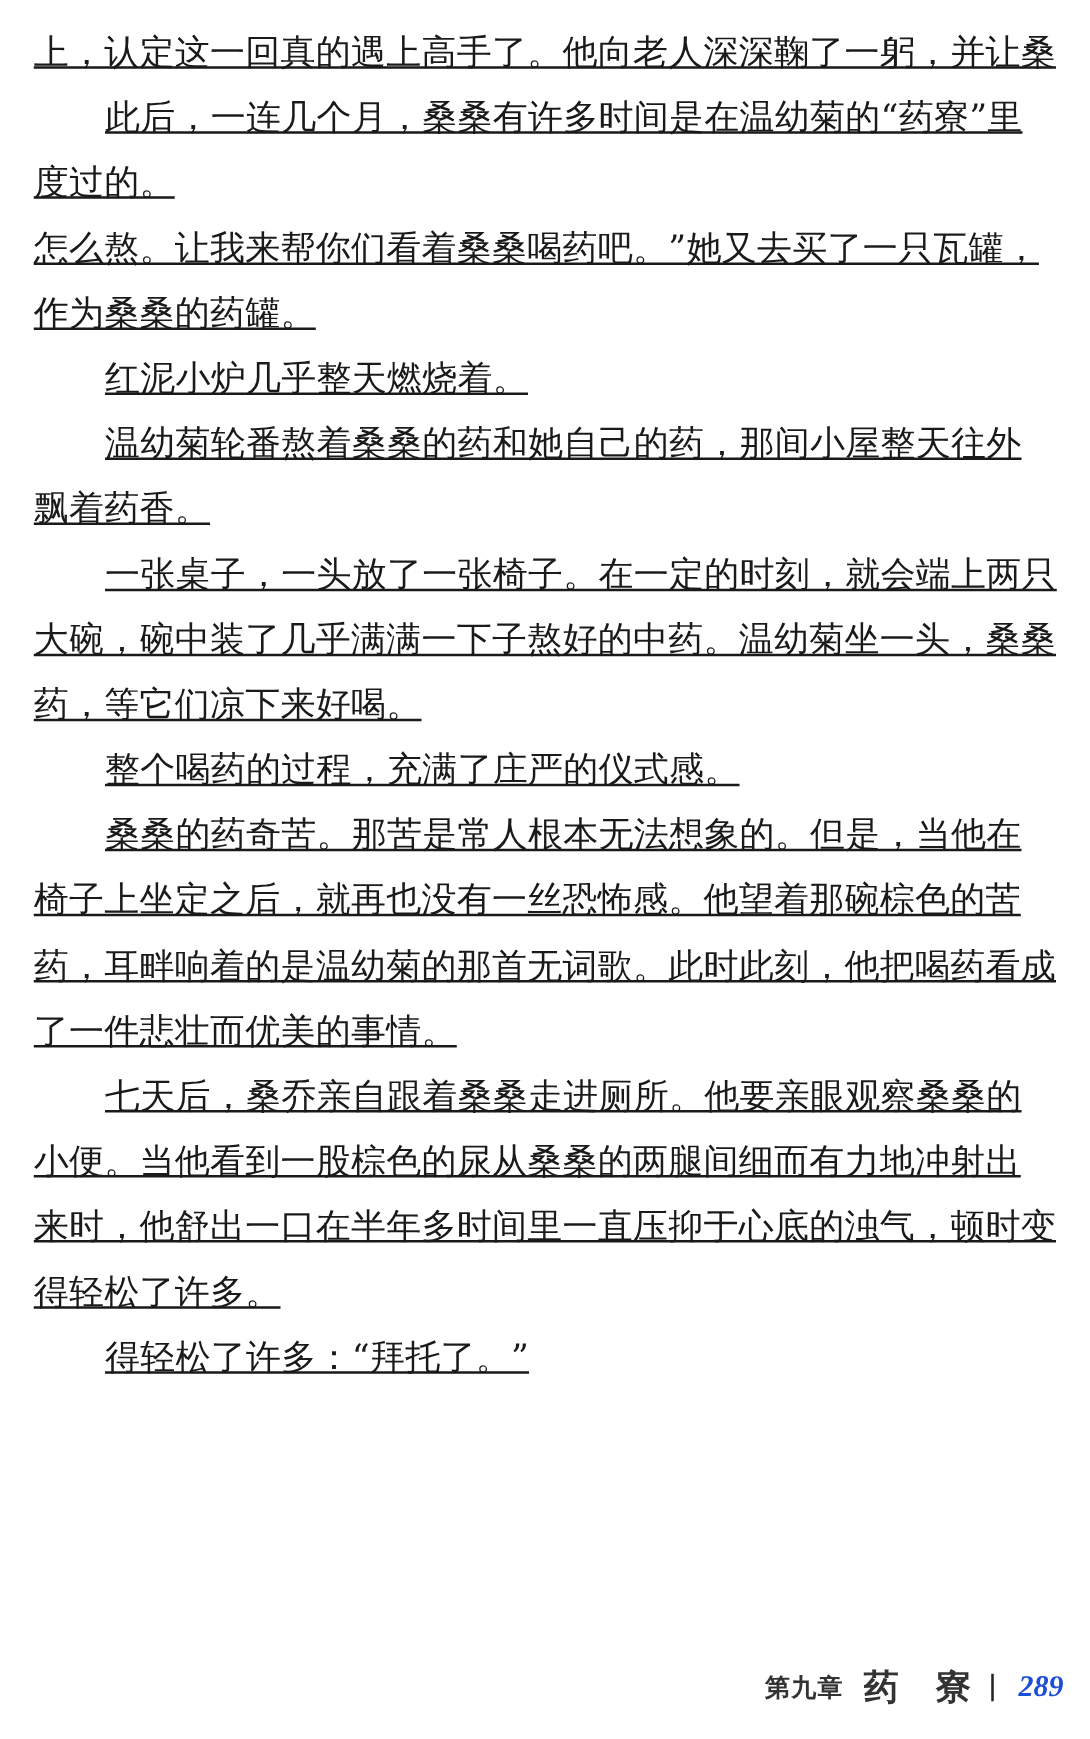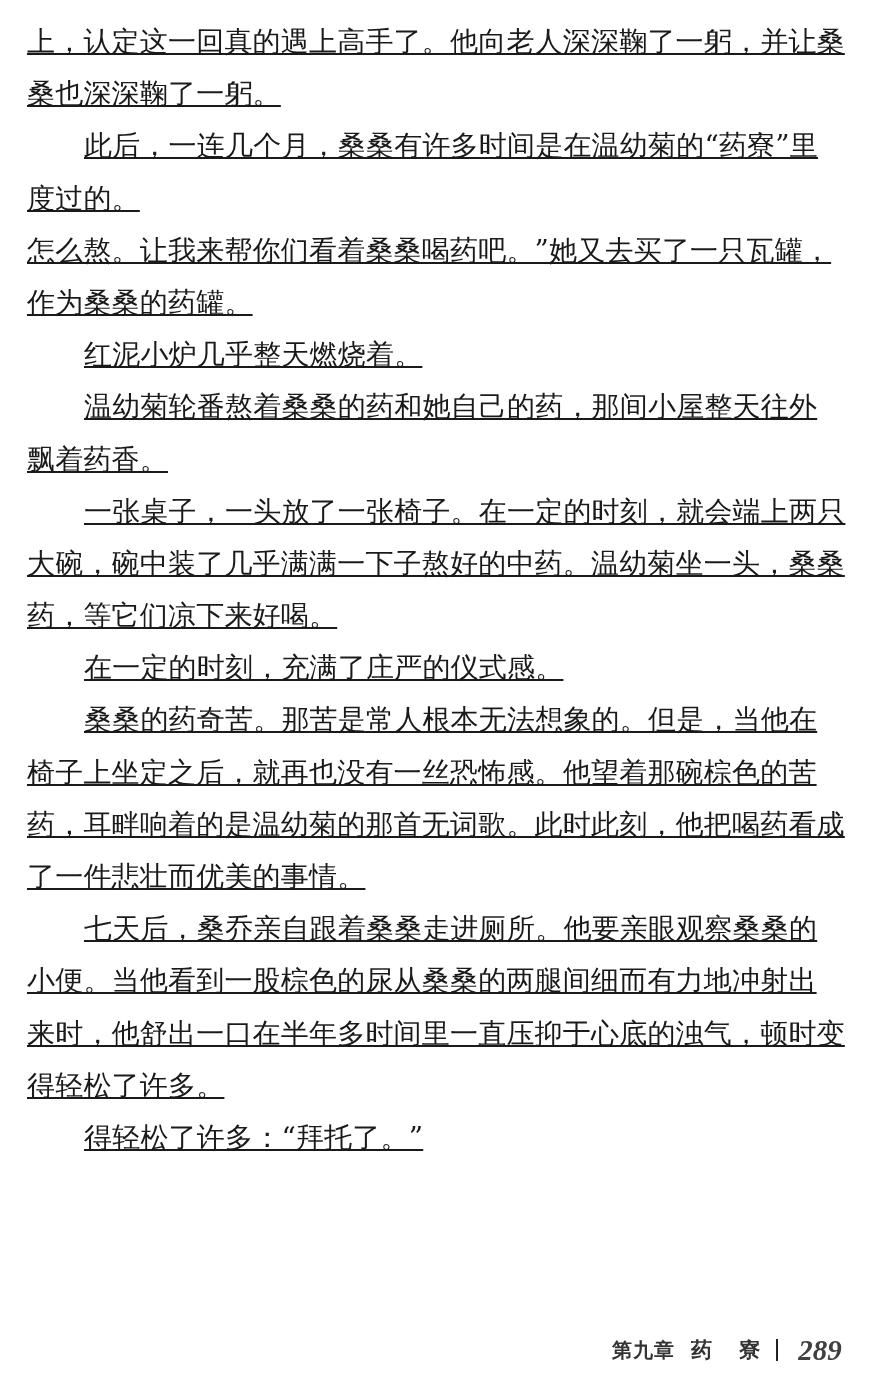--- a/index.html
+++ b/index.html
@@ -19,44 +19,43 @@
     }
     .indent { padding-left: 57px; }
     .footer {
       position: absolute; top: 1330px; left: 612px; height: 40px;
       display: flex; align-items: center;
       font-family: "DejaVu Sans", "Liberation Sans", sans-serif;
       color: #333;
       font-weight: bold;
     }
     .chapter { font-size: 20px; letter-spacing: 1px; }
-    .section { font-size: 21px; margin-left: 16px; letter-spacing: 10px; }
+    .section { font-size: 28px; margin-left: 16px; letter-spacing: 10px; }
     .sep { width: 2px; height: 22px; background: #222; margin: 0 20px 0 6px; }
     .page-num {
       font-family: "Liberation Serif", "DejaVu Serif", serif;
-      font-style: italic; font-size: 29px; color: #404040;
+      font-style: italic; font-size: 24px; color: #1d4ed8;
     }
   </style>
 </head>
 <body>
 
 <div class="page-body">
   <div class="line">上，认定这一回真的遇上高手了。他向老人深深鞠了一躬，并让桑</div>
-  <div class="line">桑也深深鞠了一躬。</div>
   <div class="line indent">此后，一连几个月，桑桑有许多时间是在温幼菊的“药寮”里</div>
   <div class="line">度过的。</div>
   <div class="line">怎么熬。让我来帮你们看着桑桑喝药吧。”她又去买了一只瓦罐，</div>
   <div class="line">作为桑桑的药罐。</div>
   <div class="line indent">红泥小炉几乎整天燃烧着。</div>
   <div class="line indent">温幼菊轮番熬着桑桑的药和她自己的药，那间小屋整天往外</div>
   <div class="line">飘着药香。</div>
   <div class="line indent">一张桌子，一头放了一张椅子。在一定的时刻，就会端上两只</div>
   <div class="line">大碗，碗中装了几乎满满一下子熬好的中药。温幼菊坐一头，桑桑</div>
   <div class="line">药，等它们凉下来好喝。</div>
-  <div class="line indent">在一定的时刻，充满了庄严的仪式感。</div>
+  <div class="line indent">整个喝药的过程，充满了庄严的仪式感。</div>
   <div class="line indent">桑桑的药奇苦。那苦是常人根本无法想象的。但是，当他在</div>
   <div class="line">椅子上坐定之后，就再也没有一丝恐怖感。他望着那碗棕色的苦</div>
   <div class="line">药，耳畔响着的是温幼菊的那首无词歌。此时此刻，他把喝药看成</div>
   <div class="line">了一件悲壮而优美的事情。</div>
   <div class="line indent">七天后，桑乔亲自跟着桑桑走进厕所。他要亲眼观察桑桑的</div>
   <div class="line">小便。当他看到一股棕色的尿从桑桑的两腿间细而有力地冲射出</div>
   <div class="line">来时，他舒出一口在半年多时间里一直压抑于心底的浊气，顿时变</div>
   <div class="line">得轻松了许多。</div>
   <div class="line indent">得轻松了许多：“拜托了。”</div>
 </div>

